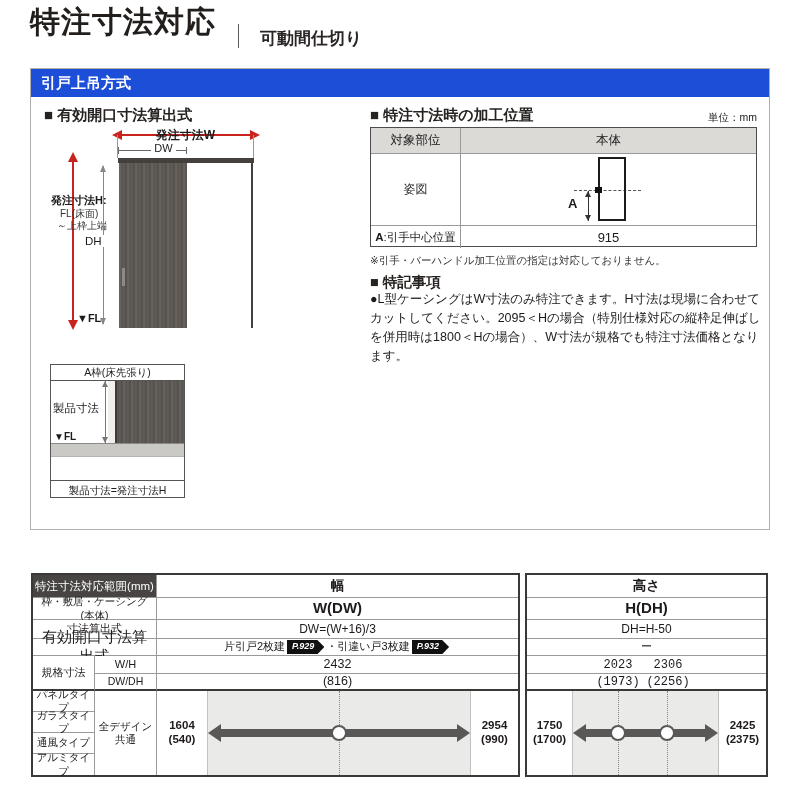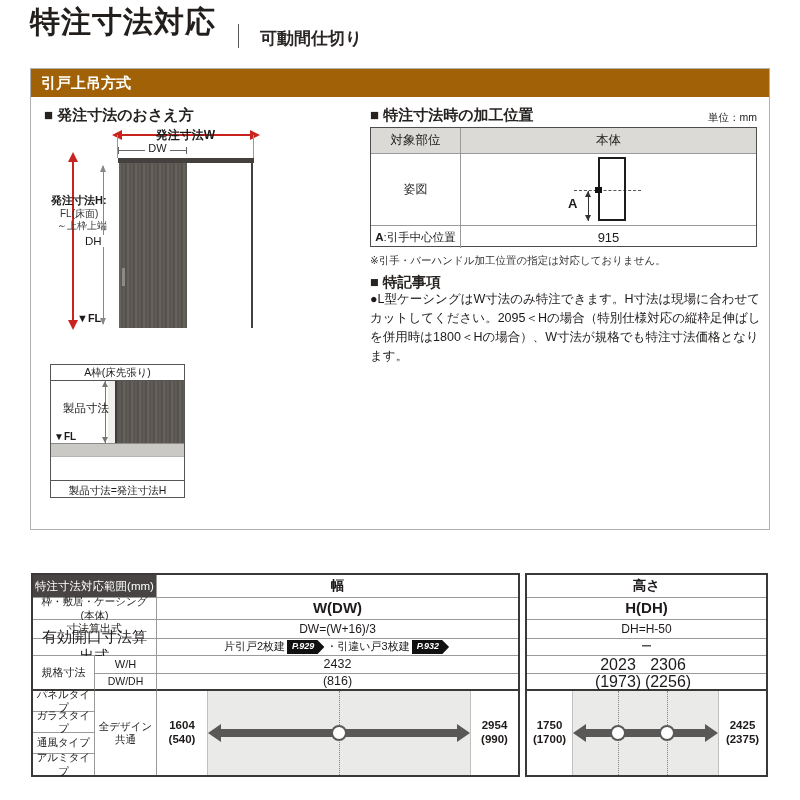--- a/index.html
+++ b/index.html
@@ -6,21 +6,21 @@
   body{font-family:"Liberation Sans","DejaVu Sans",sans-serif;color:#1d1a19;}
   #page{position:relative;width:800px;height:800px;background:#fff;overflow:hidden;}
 
   
   #page-title{position:absolute;left:30px;top:2px;font-size:30px;font-weight:bold;letter-spacing:1px;color:#221e1c;}
   #title-sep{position:absolute;left:238px;top:24px;width:1px;height:24px;background:#5a5a5a;}
   #page-subtitle{position:absolute;left:260px;top:27px;font-size:17px;font-weight:bold;color:#2a2625;}
 
   
   #main-box{position:absolute;left:30px;top:68px;width:740px;height:462px;border:1px solid #b2b0ad;box-sizing:border-box;background:#fff;}
-  #section-bar{height:28px;background:#a16207;color:#fff;font-size:15px;font-weight:bold;display:flex;align-items:center;padding-left:10px;}
+  #section-bar{height:28px;background:#1d4ed8;color:#fff;font-size:15px;font-weight:bold;display:flex;align-items:center;padding-left:10px;}
   #main-content{position:relative;height:432px;}
 
   .sec-heading{position:absolute;font-size:15px;font-weight:bold;color:#262220;}
   #heading-order{left:13px;top:9px;}
   #heading-proc{left:339px;top:9px;}
   #heading-notes{left:339px;top:176px;font-size:14.5px;}
 
   
   .arrow-h{position:absolute;height:2px;background:#c8231d;}
   .arrow-h::before{content:"";position:absolute;left:-9px;top:-4px;border-top:5px solid transparent;border-bottom:5px solid transparent;border-right:10px solid #c8231d;}
@@ -32,21 +32,21 @@
   #arrow-h-red{left:41px;top:64px;height:160px;}
   #arrow-w-label{position:absolute;left:86px;width:137px;top:30px;text-align:center;font-size:12px;font-weight:bold;z-index:2;}
   .ext-line{position:absolute;width:1px;background:#9b9996;}
   #ext-left{left:86px;top:38px;height:23px;}
   #ext-right{left:222px;top:38px;height:23px;}
 
   
   #dim-dw{position:absolute;left:87px;top:53px;width:69px;height:1px;background:#666;}
   #dim-dw::before,#dim-dw::after{content:"";position:absolute;top:-3px;width:1px;height:7px;background:#666;}
   #dim-dw::before{left:0;} #dim-dw::after{right:0;}
-  #dw-label{position:absolute;left:92px;width:69px;top:45px;text-align:center;font-size:11px;z-index:2;}
+  #dw-label{position:absolute;left:98px;width:69px;top:45px;text-align:center;font-size:11px;z-index:2;}
   #dw-label span{background:#fff;padding:0 3px;}
 
   
   .wood{background:repeating-linear-gradient(90deg,#5e5a55 0px,#6c6761 1px,#55514d 3px,#645f59 5px,#4e4a46 7px,#615c56 8px);}
   #top-rail{position:absolute;left:87px;top:61px;width:136px;height:5px;background:#44403d;}
   #door-panel{position:absolute;left:88px;top:66px;width:68px;height:165px;}
   #door-handle{position:absolute;left:3px;top:105px;width:3px;height:18px;background:#8d8a85;}
   #frame-right{position:absolute;left:220px;top:66px;width:2px;height:165px;background:#44403d;}
 
   
@@ -63,21 +63,21 @@
   
   #prod-box{position:absolute;left:19px;top:267px;width:135px;height:134px;border:1px solid #555;box-sizing:border-box;}
   #prod-head{height:15px;border-bottom:1px solid #555;font-size:10.5px;display:flex;align-items:center;justify-content:center;}
   #prod-main{position:relative;height:62px;}
   #prod-gap{position:absolute;left:57px;top:0;bottom:0;width:7px;background:#f1efec;}
   #prod-wood{position:absolute;left:64px;right:0;top:0;bottom:0;}
   #prod-edge{position:absolute;left:64px;top:0;bottom:0;width:2px;background:#3e3b39;}
   #prod-dim{position:absolute;left:54px;top:0;bottom:0;width:1px;background:#777;}
   #prod-dim::before{content:"";position:absolute;top:0;left:-3px;border-left:3px solid transparent;border-right:3px solid transparent;border-bottom:6px solid #777;}
   #prod-dim::after{content:"";position:absolute;bottom:0;left:-3px;border-left:3px solid transparent;border-right:3px solid transparent;border-top:6px solid #777;}
-  #prod-label{position:absolute;left:12px;top:20px;font-size:11.5px;}
+  #prod-label{position:absolute;left:2px;top:20px;font-size:11.5px;}
   #prod-fl{position:absolute;left:3px;bottom:1px;font-size:10px;font-weight:bold;}
   #prod-floor{height:12px;background:#cac9c6;border-top:1px solid #8a8a88;border-bottom:1px solid #b5b4b1;}
   #prod-space{height:23px;}
   #prod-foot{height:19px;border-top:1px solid #555;font-size:10.5px;display:flex;align-items:center;justify-content:center;}
 
   
   #unit-label{position:absolute;left:339px;width:387px;top:14px;text-align:right;font-size:10.5px;}
   #proc-table{position:absolute;left:339px;top:30px;width:387px;height:120px;display:grid;grid-template-columns:90px 1fr;grid-template-rows:26px 72px 22px;border:1px solid #4c4c4c;box-sizing:border-box;background:#fff;}
   .pcell{border-right:1px solid #999;border-bottom:1px solid #999;display:flex;align-items:center;justify-content:center;font-size:12px;box-sizing:border-box;}
   .pcell.last-col{border-right:none;}
@@ -103,21 +103,21 @@
   .bc{border-right:1px solid #9a9a98;border-bottom:1px solid #9a9a98;display:flex;align-items:center;justify-content:center;text-align:center;font-size:11px;line-height:1.25;padding:0 2px;box-sizing:border-box;background:#fff;}
   .no-br{border-right:none;}
   .no-bb{border-bottom:none;}
   .bb2{border-bottom:2px solid #3b3937;}
   .bc.dark{background:#474443;color:#fff;font-size:11.5px;}
   .bc.colhead{font-weight:bold;font-size:13.5px;}
   .bc.big{font-weight:bold;font-size:15px;}
   .bc.val{font-size:12.5px;}
   .badge{display:inline-block;background:#111;color:#fff;font-size:9px;font-weight:bold;font-style:italic;padding:1.5px 10px 1.5px 5px;margin:0 2px;clip-path:polygon(0 0,calc(100% - 7px) 0,100% 50%,calc(100% - 7px) 100%,0 100%);}
   .stdpos{position:relative;}
-  .stdpos span{position:absolute;top:50%;transform:translate(-50%,-50%);font-size:16px;}
+  .stdpos span{position:absolute;top:50%;transform:translate(-50%,-50%);font-size:12px;font-family:Liberation Mono, monospace;}
 
   
   .range{display:grid;padding:0;}
   .range .rmin,.range .rmax{display:flex;flex-direction:column;align-items:center;justify-content:center;font-size:11.5px;font-weight:bold;line-height:1.2;background:#fff;}
   .rmid{position:relative;background:#eaeae8;border-left:1px solid #c2c1bf;border-right:1px solid #c2c1bf;}
   .dotline{position:absolute;top:0;bottom:0;width:0;border-left:1px dotted #858583;}
   .rbar{position:absolute;left:10px;right:10px;top:50%;height:8px;transform:translateY(-50%);background:#5a5856;}
   .rhead{position:absolute;top:50%;transform:translateY(-50%);width:0;height:0;border-top:9px solid transparent;border-bottom:9px solid transparent;}
   .rhead.hl{left:0;border-right:13px solid #5a5856;}
   .rhead.hr{right:0;border-left:13px solid #5a5856;}
@@ -129,21 +129,21 @@
 <div id="page">
 
   <div id="page-title">特注寸法対応</div>
   <div id="title-sep"></div>
   <div id="page-subtitle">可動間仕切り</div>
 
   <div id="main-box">
     <div id="section-bar">引戸上吊方式</div>
     <div id="main-content">
 
-      <div id="heading-order" class="sec-heading">■ 発注寸法のおさえ方</div>
+      <div id="heading-order" class="sec-heading">■ 有効開口寸法算出式</div>
       <div id="arrow-w-label">発注寸法W</div>
       <div id="arrow-w" class="arrow-h"></div>
       <div id="ext-left" class="ext-line"></div>
       <div id="ext-right" class="ext-line"></div>
       <div id="dim-dw"></div>
       <div id="dw-label"><span>DW</span></div>
       <div id="top-rail"></div>
       <div id="door-panel" class="wood">
         <div id="door-handle"></div>
       </div>

